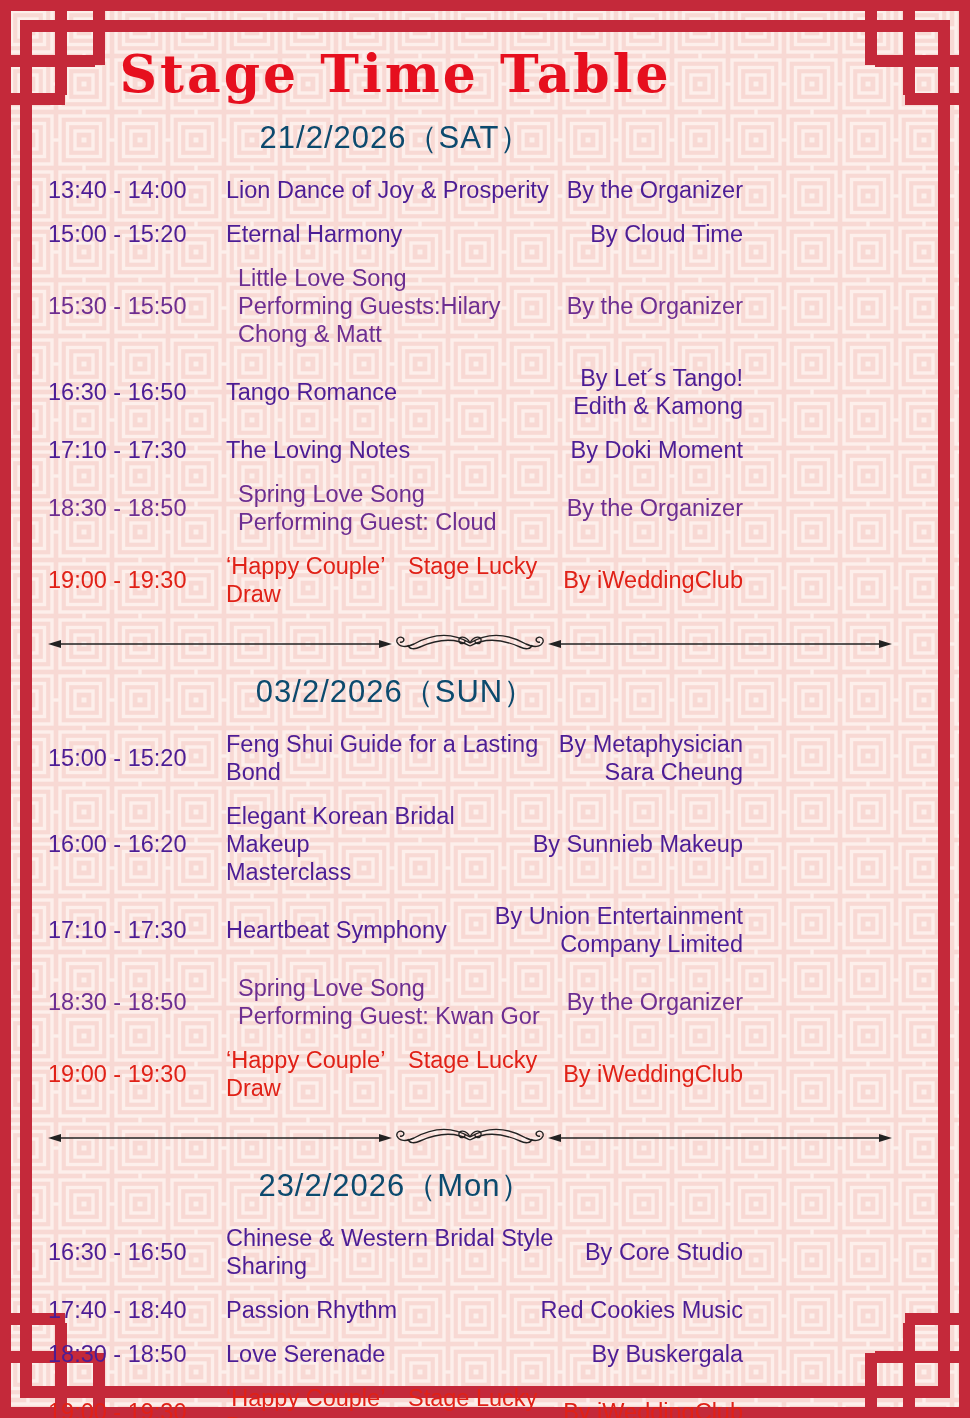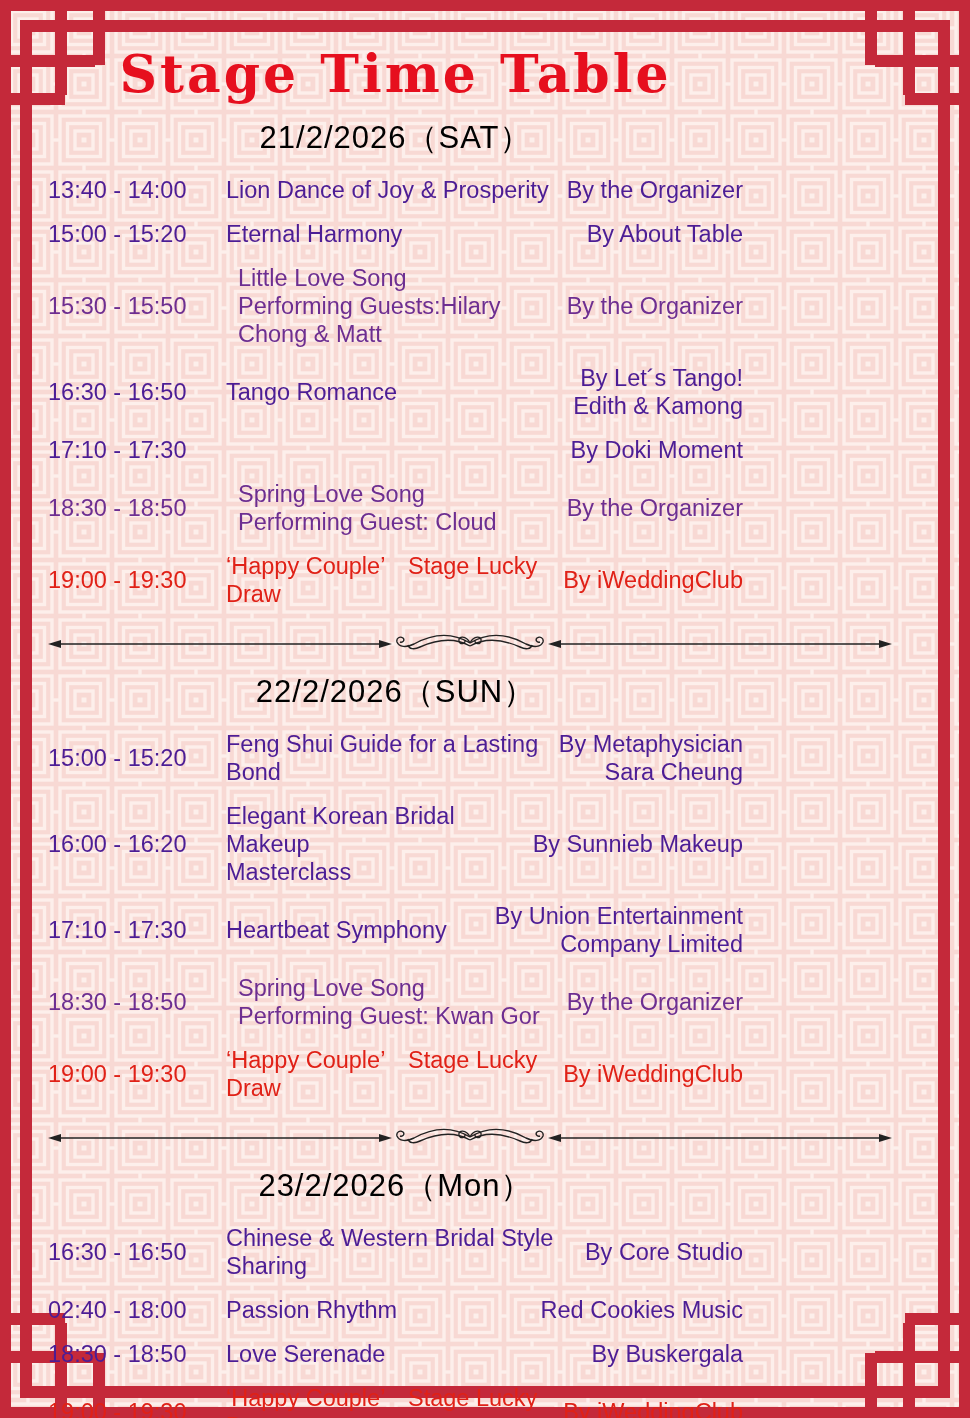--- a/index.html
+++ b/index.html
@@ -12,21 +12,21 @@
   .content{
     position:absolute;left:0;top:0;width:788px;height:1418px;z-index:1;
     box-sizing:border-box;padding:34px 45px 0 48px;
   }
   .poster-title{
     margin:10px 0 4px 0;text-align:center;
     font-family:"DejaVu Serif", serif;font-weight:bold;
     font-size:52px;line-height:1.15;color:#e60f1e;letter-spacing:3px;
   }
   .date-heading{
-    text-align:center;font-size:31px;line-height:40px;color:#000000;
+    text-align:center;font-size:31px;line-height:40px;color:#0c4a6e;
     margin:14px 0 10px 0;letter-spacing:1px;
   }
   .rows{margin:0;}
   .row{
     display:flex;align-items:center;
     padding:8px 0;font-size:23.5px;line-height:28px;color:#4c1d95;
   }
   .row .time{width:178px;flex:0 0 178px;white-space:nowrap;}
   .row .event{flex:1;white-space:pre-line;}
   .row .by{margin-left:auto;text-align:right;white-space:pre-line;}
@@ -105,36 +105,37 @@
     <div class="date-heading">21/2/2026（SAT）</div>
     <div class="rows">
       <div class="row" data-color="black">
         <div class="time">13:40 - 14:00</div>
         <div class="event">Lion Dance of Joy &amp; Prosperity</div>
         <div class="by">By the Organizer</div>
       </div>
       <div class="row" data-color="black">
         <div class="time">15:00 - 15:20</div>
         <div class="event">Eternal Harmony</div>
-        <div class="by">By About Table</div>
+        <div class="by">By Cloud Time</div>
       </div>
       <div class="row" data-color="purple">
         <div class="time">15:30 - 15:50</div>
         <div class="event">Little Love Song
 Performing Guests:Hilary Chong &amp; Matt</div>
         <div class="by">By the Organizer</div>
       </div>
       <div class="row" data-color="black">
         <div class="time">16:30 - 16:50</div>
         <div class="event">Tango Romance</div>
         <div class="by">By Let´s Tango!
 Edith &amp; Kamong</div>
       </div>
       <div class="row" data-color="black">
         <div class="time">17:10 - 17:30</div>
+        <div class="event">The Loving Notes</div>
         <div class="by">By Doki Moment</div>
       </div>
       <div class="row" data-color="purple">
         <div class="time">18:30 - 18:50</div>
         <div class="event">Spring Love Song
 Performing Guest: Cloud</div>
         <div class="by">By the Organizer</div>
       </div>
       <div class="row" data-color="red">
         <div class="time">19:00 - 19:30</div>
@@ -159,21 +160,21 @@
       <path d="M422,13 C404,2 384,4 366,14 C358,18 351,17 349,12 C348,8 352,6 355,8 C357,10 355,13 352,12"></path>
       <path d="M422,16 C406,7 390,9 372,17 C366,20 361,19 360,15"></path>
       <path d="M422,13 C418,5 410,6 411,11 C412,15 418,14 417,10"></path>
       <path d="M422,13 C440,2 460,4 478,14 C486,18 493,17 495,12 C496,8 492,6 489,8 C487,10 489,13 492,12"></path>
       <path d="M422,16 C438,7 454,9 472,17 C478,20 483,19 484,15"></path>
       <path d="M422,13 C426,5 434,6 433,11 C432,15 426,14 427,10"></path>
     </g>
   </svg>
 
   <div>
-    <div class="date-heading">22/2/2026（SUN）</div>
+    <div class="date-heading">03/2/2026（SUN）</div>
     <div class="rows">
       <div class="row" data-color="black">
         <div class="time">15:00 - 15:20</div>
         <div class="event">Feng Shui Guide for a Lasting Bond</div>
         <div class="by">By Metaphysician
 Sara Cheung</div>
       </div>
       <div class="row" data-color="black">
         <div class="time">16:00 - 16:20</div>
         <div class="event">Elegant Korean Bridal Makeup
@@ -223,21 +224,21 @@
 
   <div>
     <div class="date-heading">23/2/2026（Mon）</div>
     <div class="rows">
       <div class="row" data-color="black">
         <div class="time">16:30 - 16:50</div>
         <div class="event">Chinese &amp; Western Bridal Style Sharing</div>
         <div class="by">By Core Studio</div>
       </div>
       <div class="row" data-color="black">
-        <div class="time">02:40 - 18:00</div>
+        <div class="time">17:40 - 18:40</div>
         <div class="event">Passion Rhythm</div>
         <div class="by">Red Cookies Music</div>
       </div>
       <div class="row" data-color="black">
         <div class="time">18:30 - 18:50</div>
         <div class="event">Love Serenade</div>
         <div class="by">By Buskergala</div>
       </div>
       <div class="row" data-color="red">
         <div class="time">19:00 - 19:30</div>

